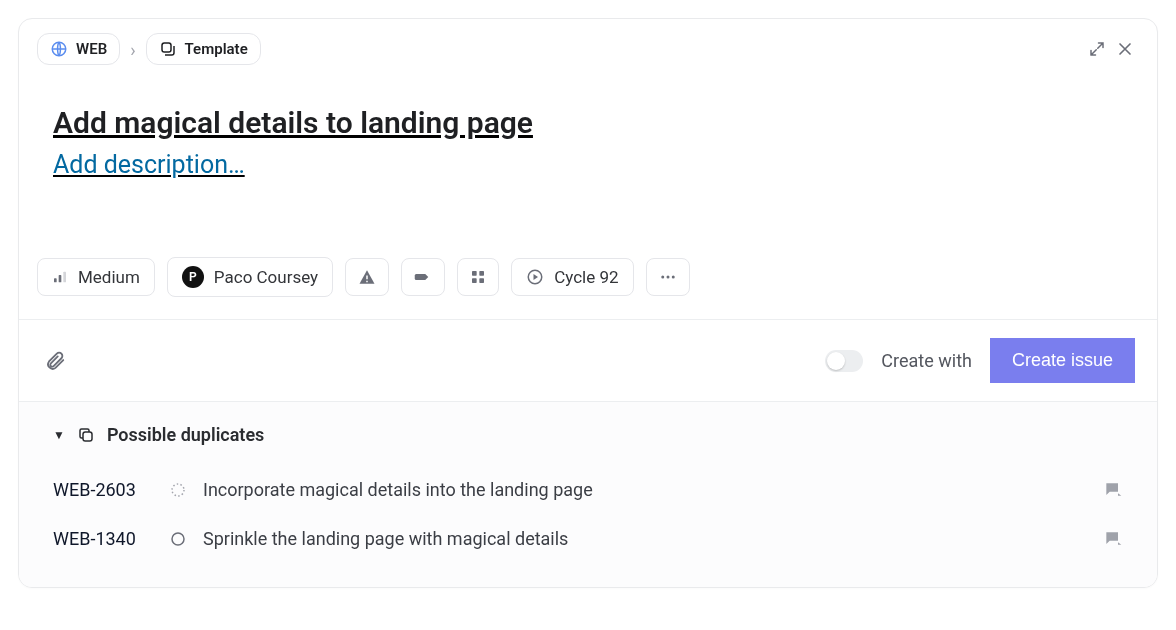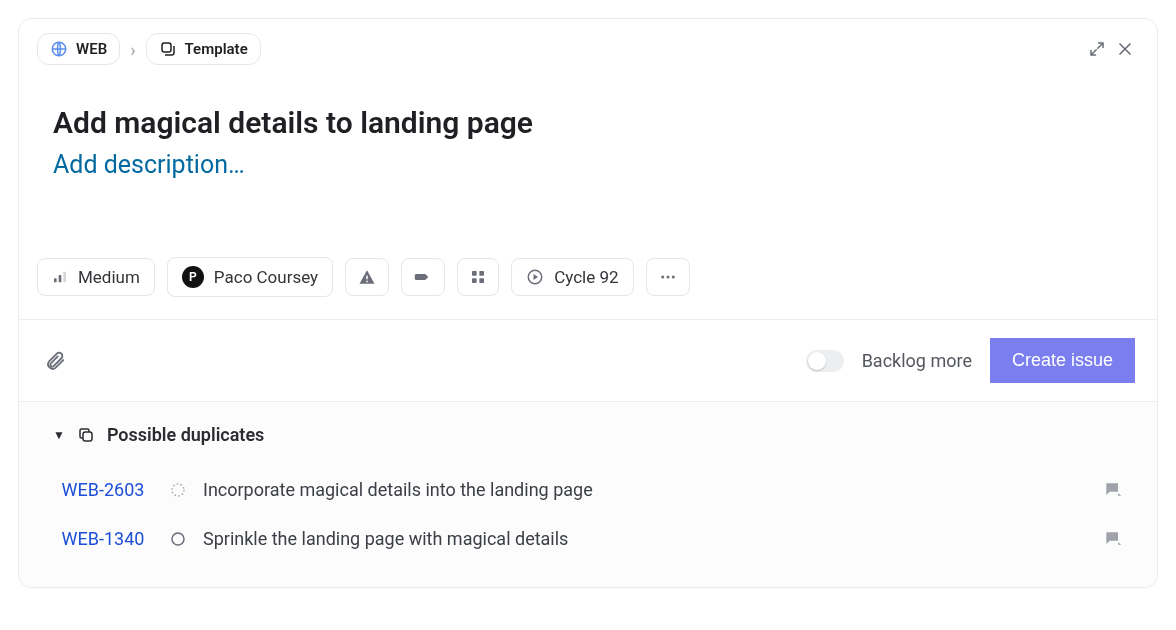--- a/index.html
+++ b/index.html
@@ -55,20 +55,21 @@
     justify-content: center;
     width: 28px;
     height: 28px;
     cursor: pointer;
     border-radius: 6px;
   }
 
   
   .body {
     padding: 18px 34px 0 34px;
+    text-decoration: underline;
   }
   .title {
     font-size: 30px;
     font-weight: 600;
     color: #1f2023;
     margin: 22px 0 10px 0;
     outline: none;
   }
   .desc {
     font-size: 25px;
@@ -162,23 +163,22 @@
   }
   .dup-row {
     display: flex;
     align-items: center;
     gap: 16px;
     font-size: 18px;
     color: #3b3e45;
     padding: 14px 0;
   }
   .dup-id {
-    color: #1d4ed8;
+    color: #0f172a;
     min-width: 100px;
-    text-align: center;
   }
   .dup-action {
     margin-left: auto;
     color: #9fa2aa;
     cursor: pointer;
   }
 
   
   svg { display: block; }
   .avatar {
@@ -302,21 +302,21 @@
   </div>
 
   <div class="footer">
     <span class="icon-btn" title="Attach">
       <svg width="22" height="22" viewBox="0 0 24 24" fill="none" stroke="#6b6e78" stroke-width="2" stroke-linecap="round">
         <path d="M21 11l-8.5 8.5a5 5 0 0 1-7-7L14 4a3.5 3.5 0 0 1 5 5l-8.5 8.5a2 2 0 0 1-3-3L15 7"></path>
       </svg>
     </span>
     <div class="footer-spacer"></div>
     <div class="toggle"></div>
-    <span class="create-more-label">Backlog more</span>
+    <span class="create-more-label">Create with</span>
     <button class="primary-btn">Create issue</button>
   </div>
 
   <div class="dups">
     <div class="dups-header">
       <span class="caret">▼</span>
       <span>
         <svg width="18" height="18" viewBox="0 0 24 24" fill="none" stroke="#2a2c30" stroke-width="2">
           <rect x="8" y="8" width="12" height="12" rx="3"></rect>
           <path d="M16 8V6a2 2 0 0 0-2-2H6a2 2 0 0 0-2 2v8a2 2 0 0 0 2 2h2"></path>

